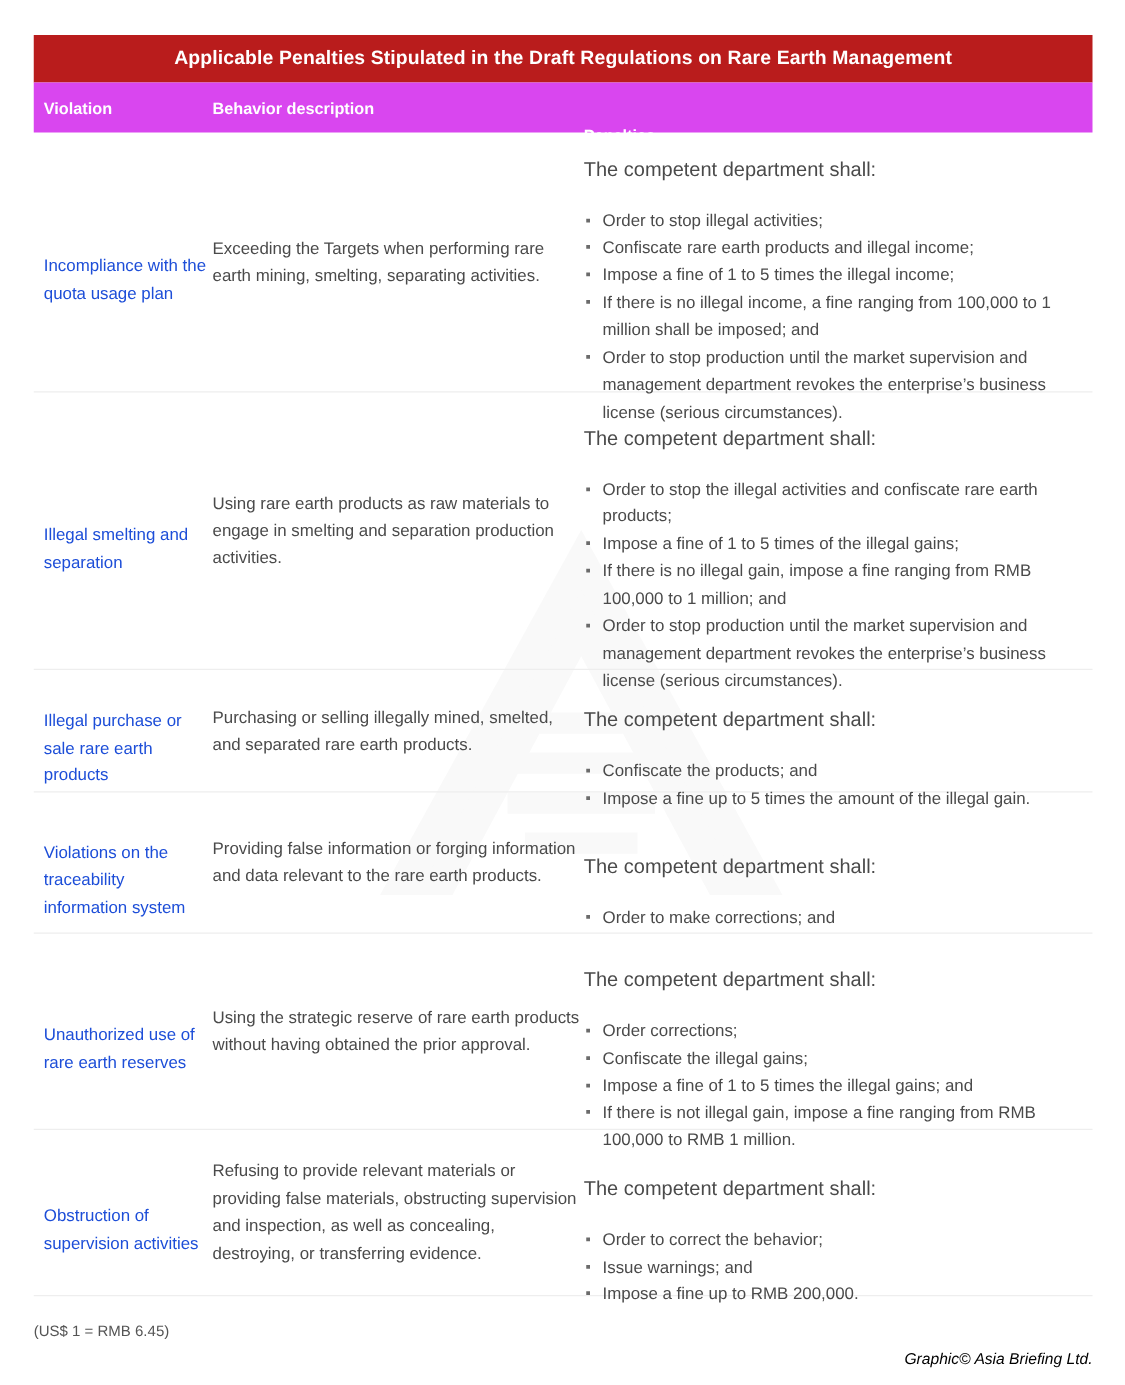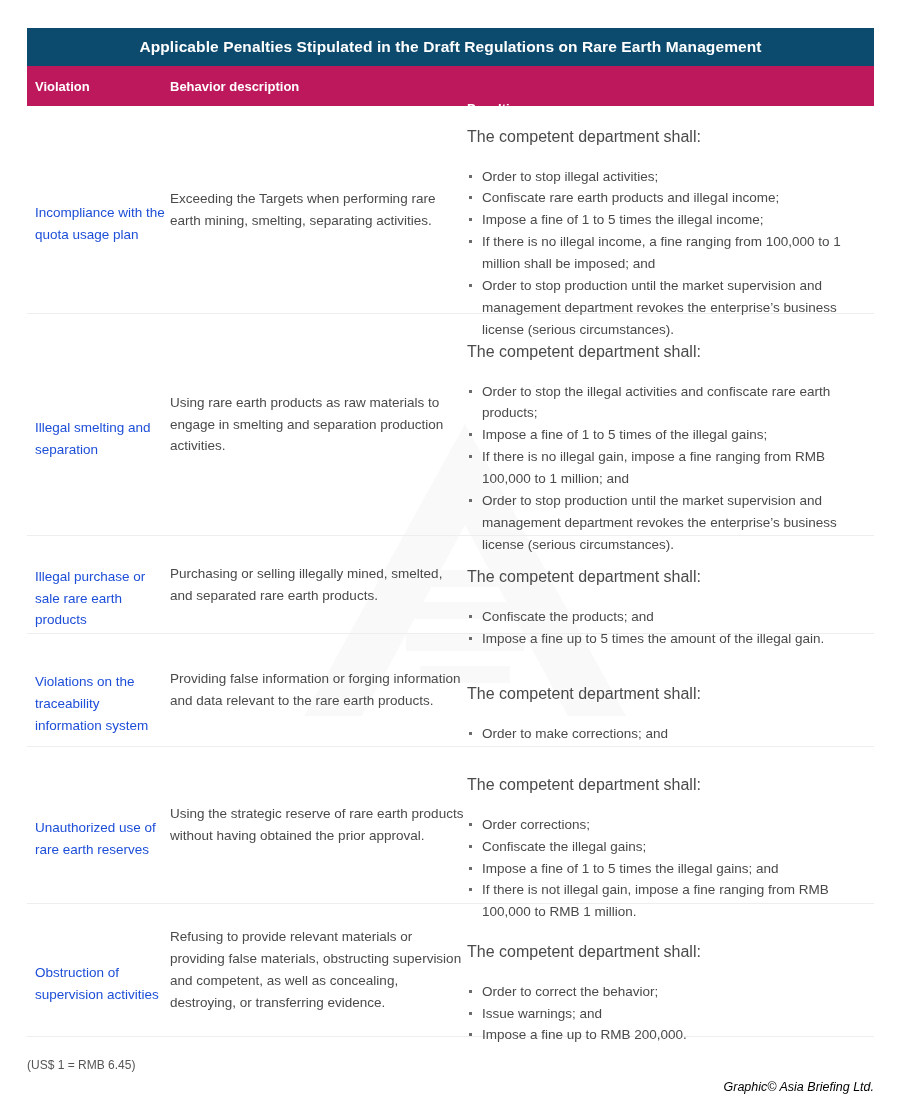--- a/index.html
+++ b/index.html
@@ -33,37 +33,37 @@
   #infographic {
     position: absolute;
     left: 27px;
     top: 28px;
     width: 847px;
     z-index: 1;
   }
 
   
   #title-bar {
-    background: #0c4a6e;
+    background: #b91c1c;
     height: 38px;
     display: flex;
     align-items: center;
     justify-content: center;
   }
   #title-text {
     color: #ffffff;
     font-size: 15.5px;
     font-weight: bold;
     letter-spacing: 0.1px;
     text-align: center;
   }
 
   
   #col-header {
-    background: #be185d;
+    background: #d946ef;
     height: 40px;
     display: flex;
     align-items: center;
   }
   #col-header .hcell {
     color: #ffffff;
     font-size: 13px;
     font-weight: bold;
   }
 
@@ -242,21 +242,21 @@
         <li>Order corrections;</li>
         <li>Confiscate the illegal gains;</li>
         <li>Impose a fine of 1 to 5 times the illegal gains; and</li>
         <li>If there is not illegal gain, impose a fine ranging from RMB 100,000 to RMB 1 million.</li>
       </ul>
     </div>
   </div>
 
   <div class="row row-6">
     <div class="cell c1 violation">Obstruction of supervision activities</div>
-    <div class="cell c2 behavior">Refusing to provide relevant materials or providing false materials, obstructing supervision and competent, as well as concealing, destroying, or transferring evidence.</div>
+    <div class="cell c2 behavior">Refusing to provide relevant materials or providing false materials, obstructing supervision and inspection, as well as concealing, destroying, or transferring evidence.</div>
     <div class="cell c3">
       <p class="pen-intro">The competent department shall:</p>
       <ul class="pen-list">
         <li>Order to correct the behavior;</li>
         <li>Issue warnings; and</li>
         <li>Impose a fine up to RMB 200,000.</li>
       </ul>
     </div>
   </div>
 

